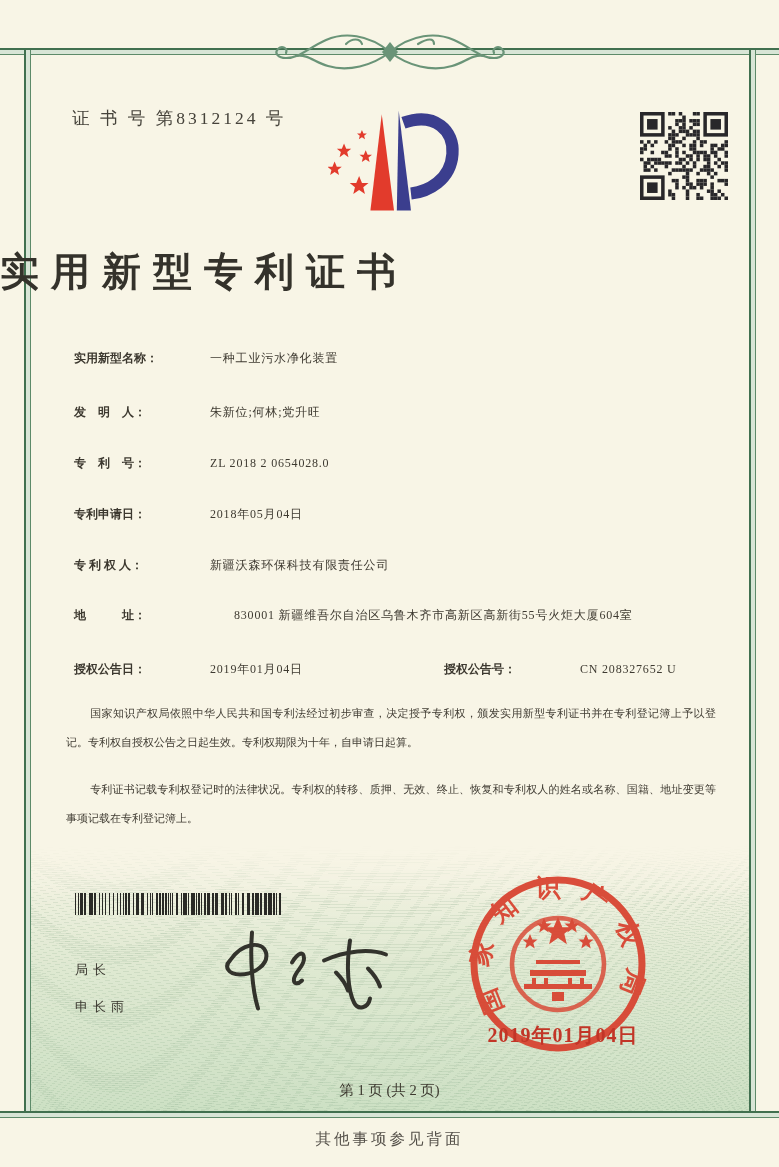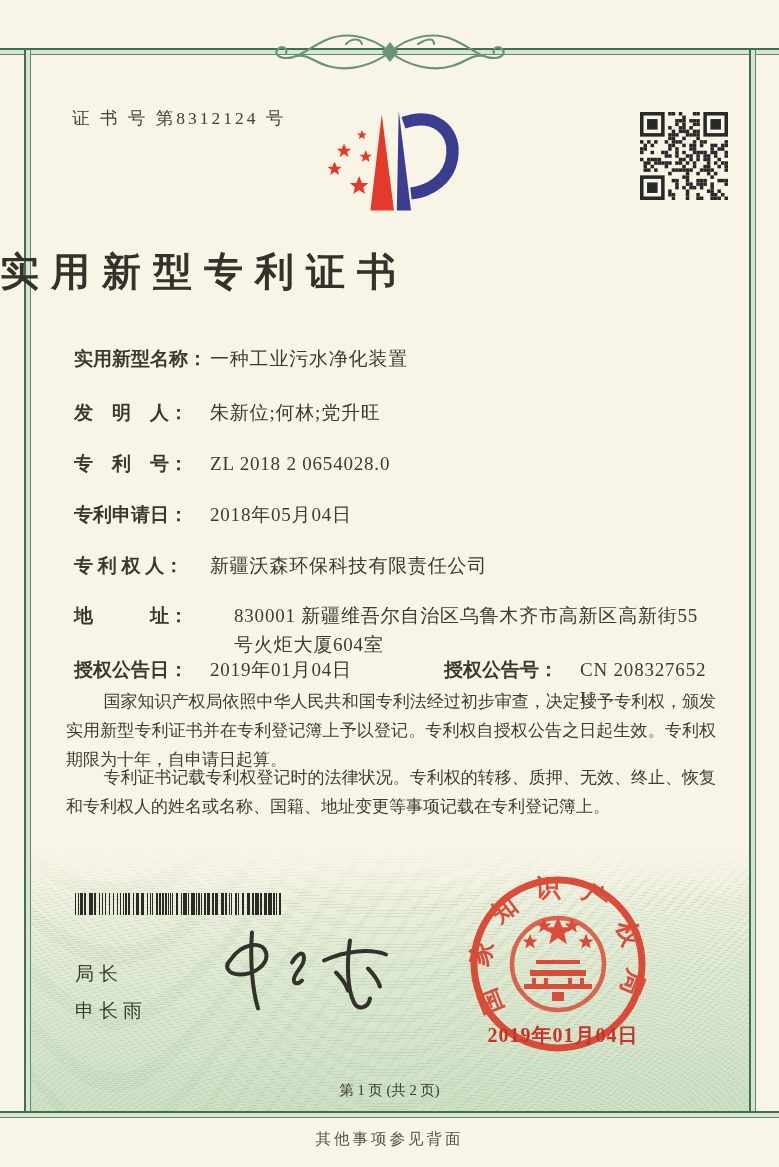--- a/index.html
+++ b/index.html
@@ -13,28 +13,28 @@
   #waves{position:absolute;left:29px;top:845px;width:720px;height:266px;z-index:1;
     background:
       repeating-radial-gradient(140% 90% at 50% 150%, rgba(104,146,110,.14) 0 1.2px, rgba(0,0,0,0) 1.2px 6.5px),
       repeating-radial-gradient(160% 110% at 12% 160%, rgba(104,146,110,.10) 0 1.2px, rgba(0,0,0,0) 1.2px 8px),
       linear-gradient(to bottom, rgba(205,224,195,0), rgba(203,223,193,.55) 45%, rgba(197,220,190,.85));
     -webkit-mask-image:linear-gradient(to bottom, transparent, #000 22%);
             mask-image:linear-gradient(to bottom, transparent, #000 22%);}
   #cert-no{left:72px;top:106px;font-size:17.5px;letter-spacing:3px;color:#45423a;z-index:3;}
   #title{left:0;top:245px;width:779px;font-size:39px;font-weight:700;
          letter-spacing:12px;color:#34322b;z-index:3;}
-  .row{position:absolute;left:74px;width:645px;display:flex;font-size:19px;line-height:29px;z-index:3;}
+  .row{position:absolute;left:74px;width:645px;display:flex;font-size:12px;line-height:29px;z-index:3;}
   .lab{width:136px;flex:none;font-weight:700;color:#3c382f;}
   .val{letter-spacing:.8px;color:#3e3a31;}
   .val.wrap{width:465px;margin-left:24px;}
   .pair2{position:absolute;left:326px;top:0;display:flex;margin-left:44px;}
-  .para{position:absolute;left:66px;width:650px;font-size:17px;line-height:29px;
-        text-indent:2.2em;text-align:justify;color:#403c33;z-index:3;}
-  #director-label,#director-name{left:75px;font-size:19px;letter-spacing:5px;color:#3a372f;z-index:4;}
+  .para{position:absolute;left:66px;width:650px;font-size:11px;line-height:29px;
+        text-indent:2.2em;text-align:justify;color:#403c33;z-index:3;margin-top:12px;}
+  #director-label,#director-name{left:75px;font-size:13px;letter-spacing:5px;color:#3a372f;z-index:4;}
   #seal-date{left:448px;top:1022px;width:230px;text-align:center;font-size:20px;font-weight:700;
              color:#c23527;letter-spacing:1px;z-index:5;}
   #footer-page{left:0;top:1081px;width:779px;text-align:center;font-size:14.5px;color:#3c392f;z-index:3;}
   #back-note{left:0;top:1129px;width:779px;text-align:center;font-size:15.5px;color:#55514a;letter-spacing:3px;z-index:3;}
   svg{display:block;}
   #seal-ring-text{font-size:25px;font-weight:700;fill:#d8402d;letter-spacing:19px;}
 </style>
 </head>
 <body>
 

